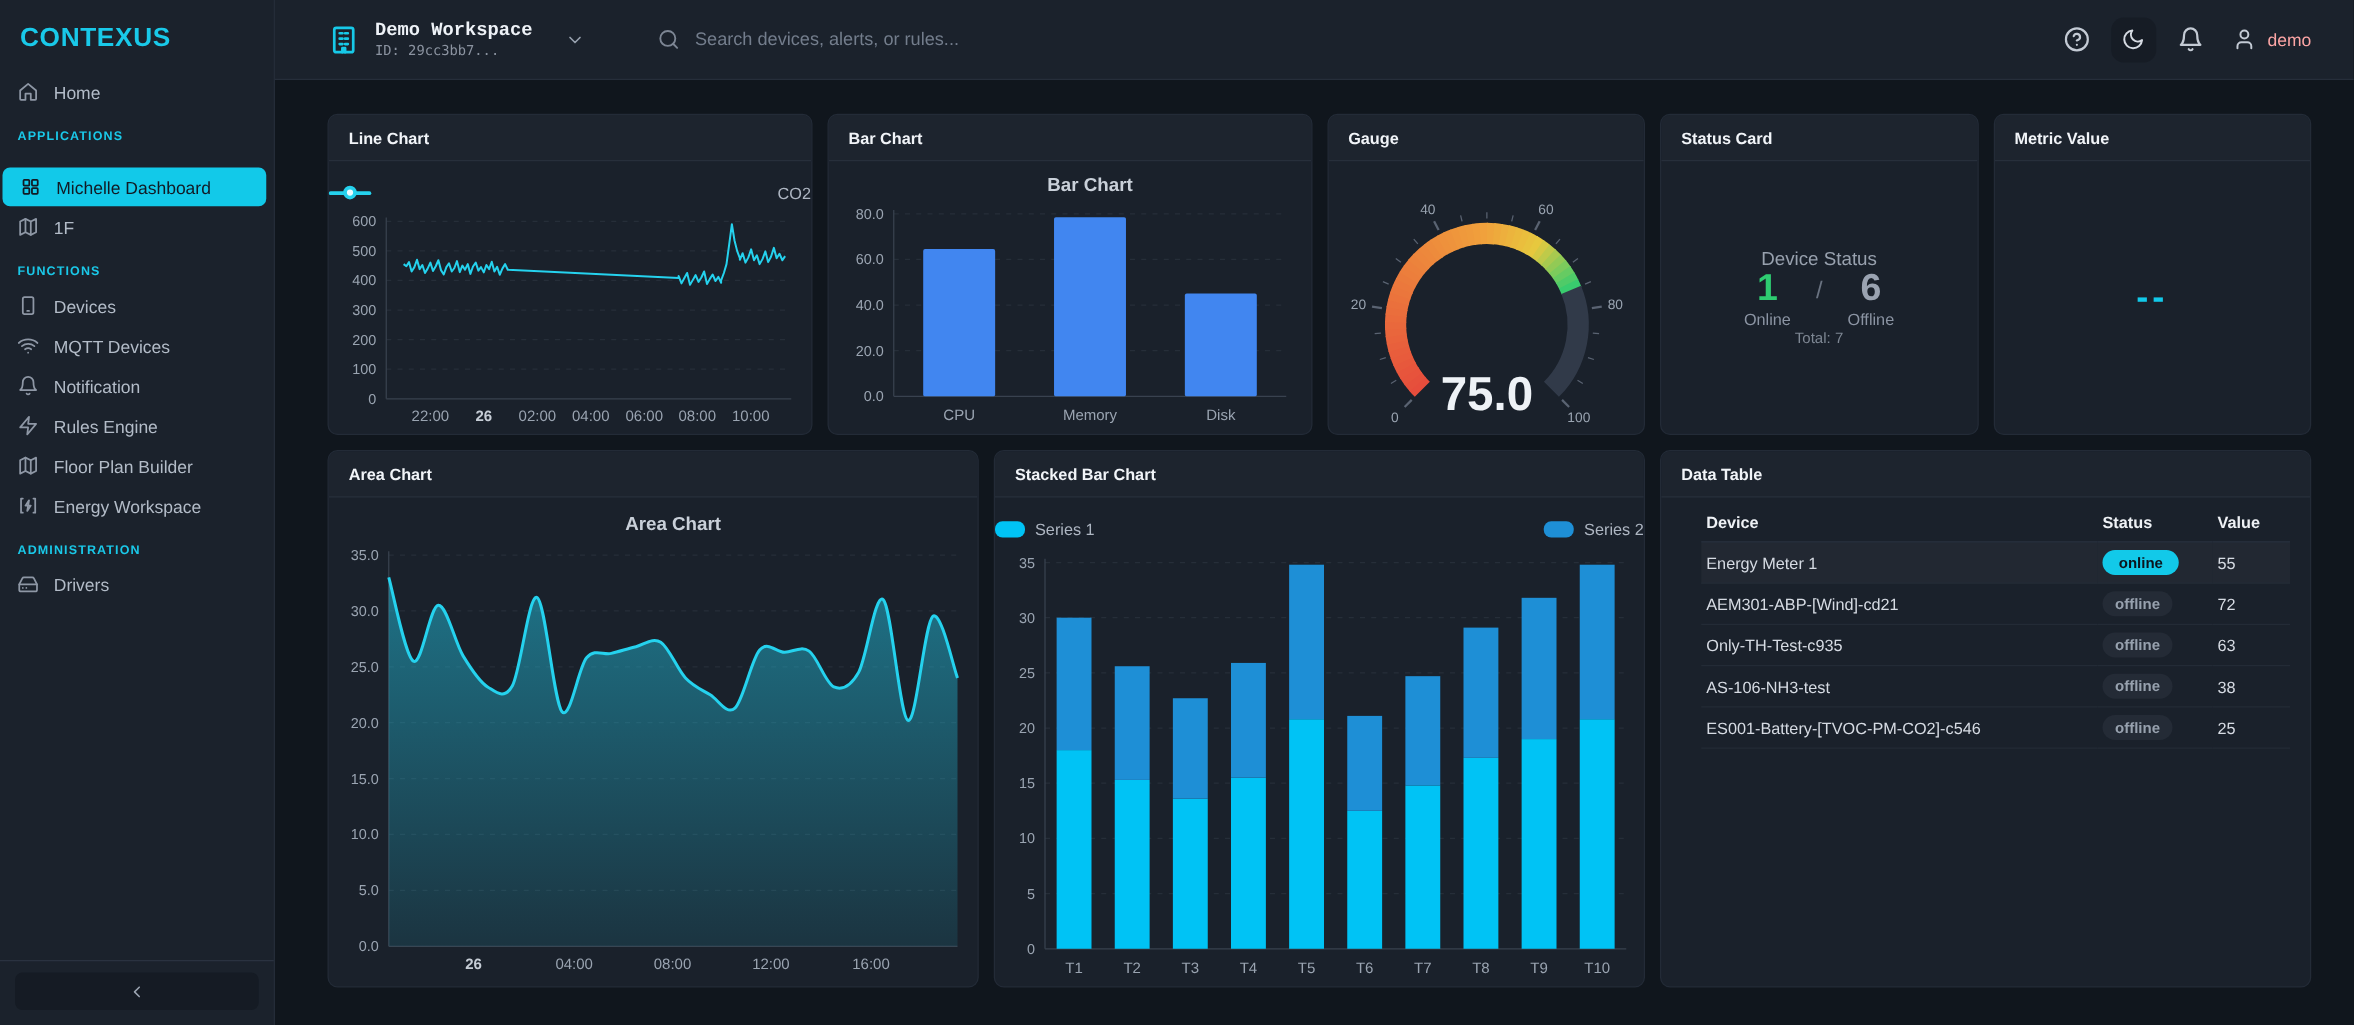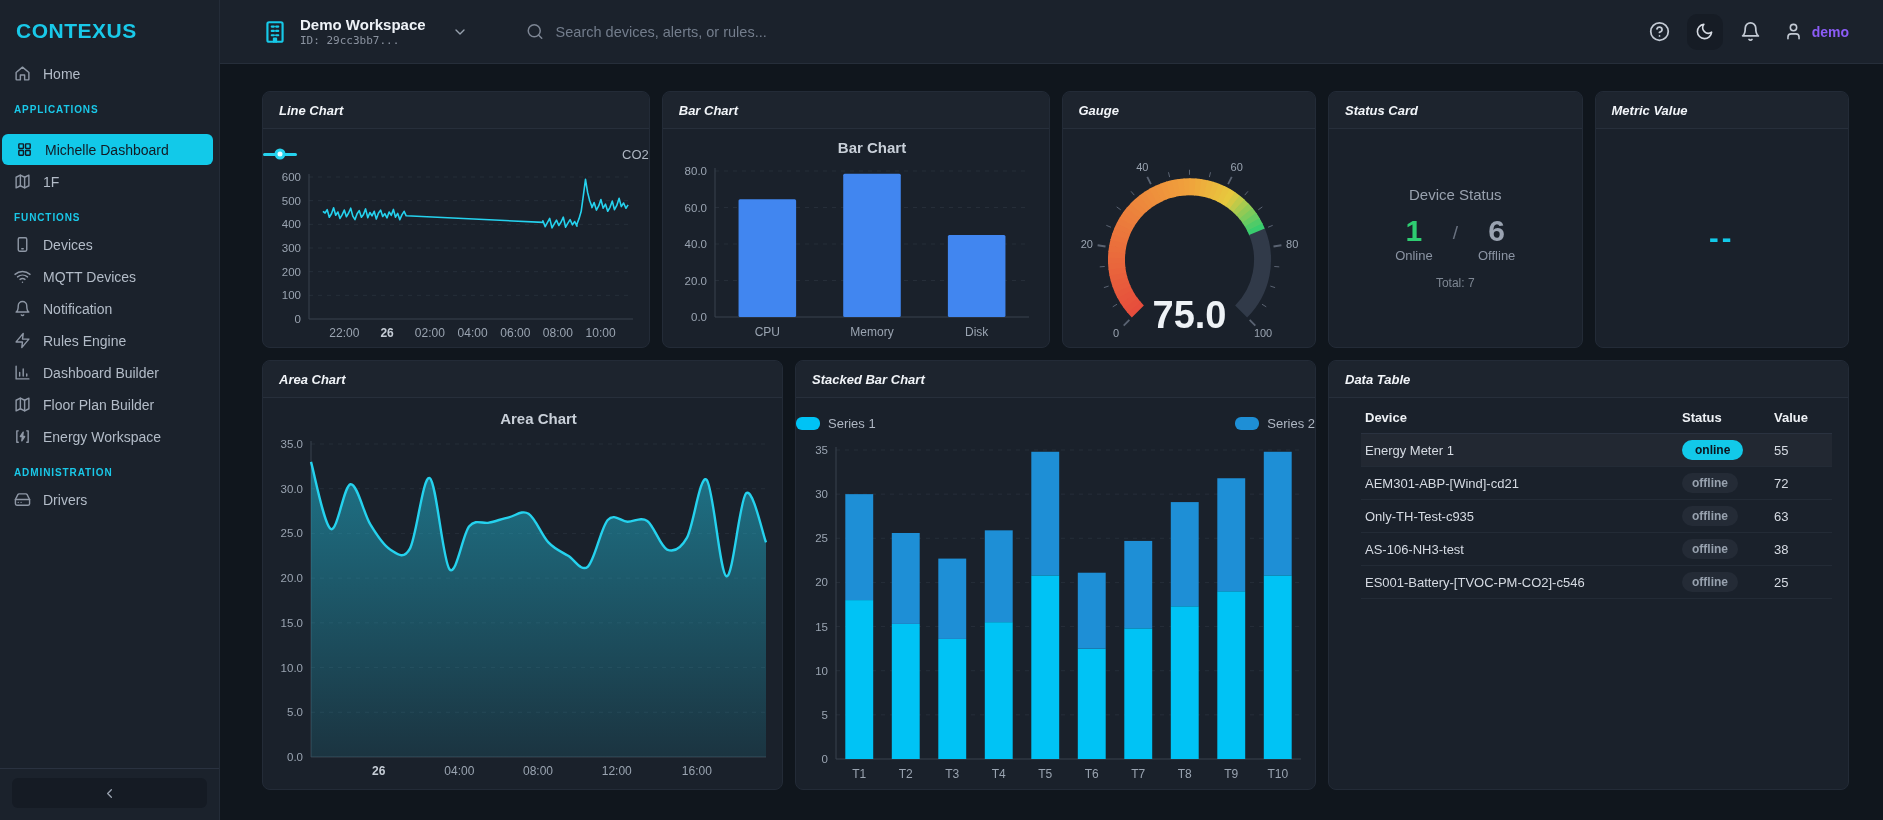--- a/index.html
+++ b/index.html
@@ -24,62 +24,62 @@
   .collapse-btn { height:30px; background:#151b24; border-radius:6px; display:flex; align-items:center;
     justify-content:center; cursor:pointer; color:#9aa3b0; }
   .collapse-btn .icon { width:15px; height:15px; }
 
   
   .main { flex:1; display:flex; flex-direction:column; min-width:0; }
   .topbar { height:64px; background:#1b222c; border-bottom:1px solid #262e3a; display:flex;
     align-items:center; padding:0 34px 0 42px; flex:0 0 64px; }
   .ws { display:flex; align-items:center; gap:12px; cursor:pointer; }
   .ws-icon { width:26px; height:26px; color:#17c9e8; }
-  .ws-name { color:#eef2f7; font-size:15px; font-weight:bold; line-height:1.25; }
+  .ws-name { color:#eef2f7; font-size:15px; font-weight:bold; line-height:1.25;font-family:Liberation Mono, monospace; }
   .ws-id { color:#8b93a0; font-size:11px; font-family:"DejaVu Sans Mono",monospace; }
   .ws-chev { width:16px; height:16px; color:#97a1ae; margin-left:14px; }
   .search { display:flex; align-items:center; gap:12px; margin-left:58px; flex:1; max-width:560px; }
   .search .icon { width:19px; height:19px; color:#7d8694; }
   .search input { background:transparent; border:none; outline:none; color:#d5dae2; font-size:14.5px; width:100%;
     font-family:"Liberation Sans","DejaVu Sans",sans-serif; }
   .search input::placeholder { color:#737d8c; }
   .top-right { margin-left:auto; display:flex; align-items:center; gap:17px; }
   .tb-icon { width:21px; height:21px; color:#c3cad4; cursor:pointer; display:flex; }
   .tb-btn { width:36px; height:36px; border-radius:10px; background:#161c25; display:flex; align-items:center;
     justify-content:center; cursor:pointer; }
   .tb-btn .icon { width:19px; height:19px; color:#d5dae2; }
   .user { display:flex; align-items:center; gap:9px; cursor:pointer; margin-left:6px; }
   .user .icon { width:19px; height:19px; color:#c3cad4; }
-  .user-name { color:#8b5cf6; font-size:14px; font-weight:bold; }
+  .user-name { color:#fca5a5; font-size:14px; font-weight:normal; }
 
   
   .content { padding:27px 34px 0 42px; display:grid; grid-template-columns:repeat(12,1fr);
     grid-template-rows:257px 430px; gap:12px; }
   .card { background:#1a212b; border:1px solid #232b37; border-radius:8px; display:flex; flex-direction:column;
     overflow:hidden; }
   .card-header { flex:0 0 37px; display:flex; align-items:center; padding:0 16px; background:#1d242e;
     border-bottom:1px solid #272f3b; }
-  .card-title { color:#f1f4f8; font-size:13px; font-weight:bold;font-style:italic; }
+  .card-title { color:#f1f4f8; font-size:13px; font-weight:bold; }
   .card-body { flex:1; display:flex; flex-direction:column; min-height:0; position:relative; }
   .span3 { grid-column:span 3; } .span2 { grid-column:span 2; } .span4 { grid-column:span 4; }
   .chart-body { flex:1; position:relative; min-height:0; }
   .chart-body svg { position:absolute; inset:0; }
   svg text { font-family:"Liberation Sans","DejaVu Sans",sans-serif; }
 
   .legend-row { flex:0 0 40px; display:flex; align-items:center; justify-content:space-between; gap:9px; padding-top:10px; }
   .legend-line { width:34px; height:3px; background:#25d2ee; border-radius:2px; position:relative; }
   .legend-dot { position:absolute; width:11px; height:11px; border-radius:50%; background:#eafcff;
     border:3px solid #25d2ee; left:50%; top:50%; transform:translate(-50%,-50%); }
   .legend-label { color:#aeb6c2; font-size:13px; }
   .legend-swatch { width:24px; height:13px; border-radius:6px; }
   .stack-legend-item { display:flex; align-items:center; gap:8px; }
   .legend-row.stack { gap:22px; }
 
   
-  .status-body { align-items:center; justify-content:center; gap:13px; }
+  .status-body { align-items:center; justify-content:center; }
   .status-heading { color:#98a1ae; font-size:15px; }
   .status-nums { display:flex; align-items:flex-start; gap:20px; }
   .status-col { display:flex; flex-direction:column; align-items:center; gap:2px; }
   .status-online { color:#2ecc71; font-size:30px; font-weight:800; line-height:1; }
   .status-offline { color:#9aa3b1; font-size:30px; font-weight:800; line-height:1; }
   .status-slash { color:#6a7381; font-size:19px; margin-top:6px; }
   .status-sub { color:#8b94a3; font-size:13px; }
   .status-total { color:#7e8793; font-size:12px; }
 
   .metric-body { align-items:center; justify-content:center; }
@@ -162,29 +162,20 @@
         </span>
         <span class="nav-label">Notification</span>
       </div>
       <div class="nav-item">
         <span class="icon">
           <svg viewBox="0 0 24 24" fill="none" stroke="currentColor" stroke-width="2" stroke-linecap="round" stroke-linejoin="round">
             <path d="M13 2 3 14h9l-1 8 10-12h-9l1-8z"></path>
           </svg>
         </span>
         <span class="nav-label">Rules Engine</span>
-      </div>
-      <div class="nav-item">
-        <span class="icon">
-          <svg viewBox="0 0 24 24" fill="none" stroke="currentColor" stroke-width="2" stroke-linecap="round" stroke-linejoin="round">
-            <path d="M3 3v18h18"></path>
-            <path d="M8 17v-5M13 17V7M18 17v-3"></path>
-          </svg>
-        </span>
-        <span class="nav-label">Dashboard Builder</span>
       </div>
       <div class="nav-item">
         <span class="icon">
           <svg viewBox="0 0 24 24" fill="none" stroke="currentColor" stroke-width="2" stroke-linecap="round" stroke-linejoin="round">
             <path d="M3 6l6-3 6 3 6-3v15l-6 3-6-3-6 3z"></path>
             <path d="M9 3v15M15 6v15"></path>
           </svg>
         </span>
         <span class="nav-label">Floor Plan Builder</span>
       </div>

